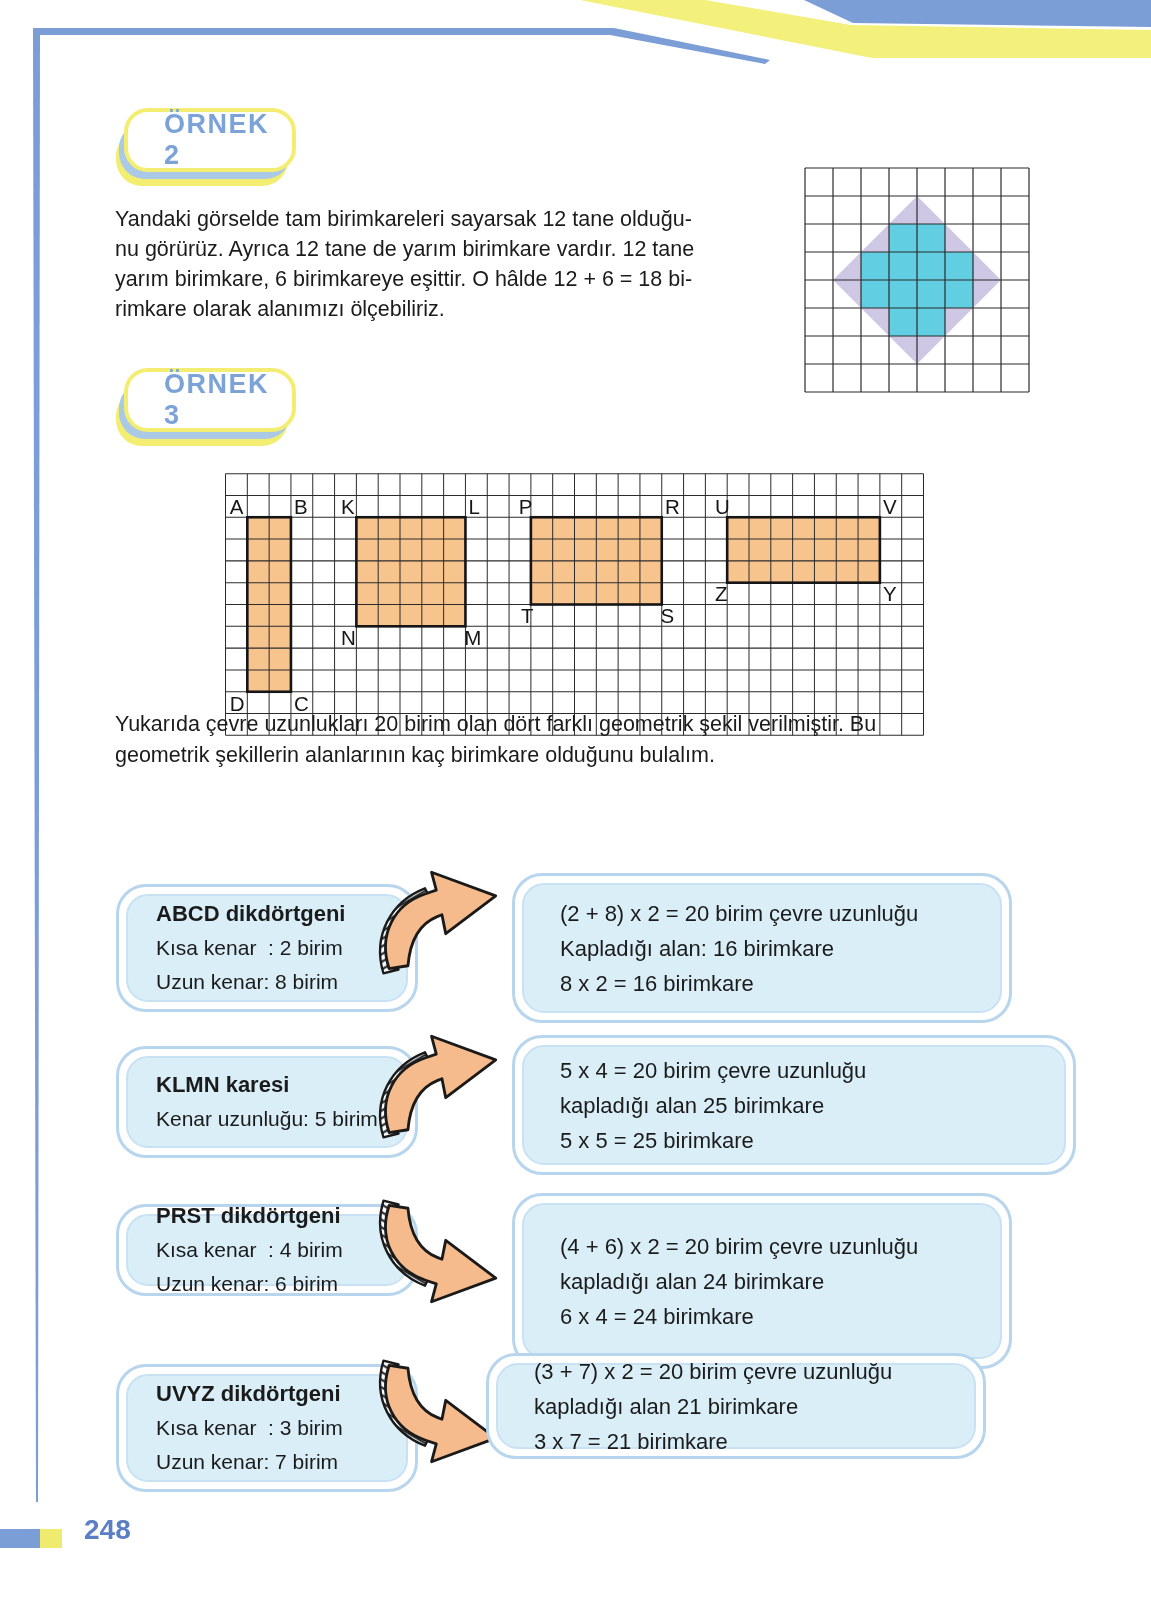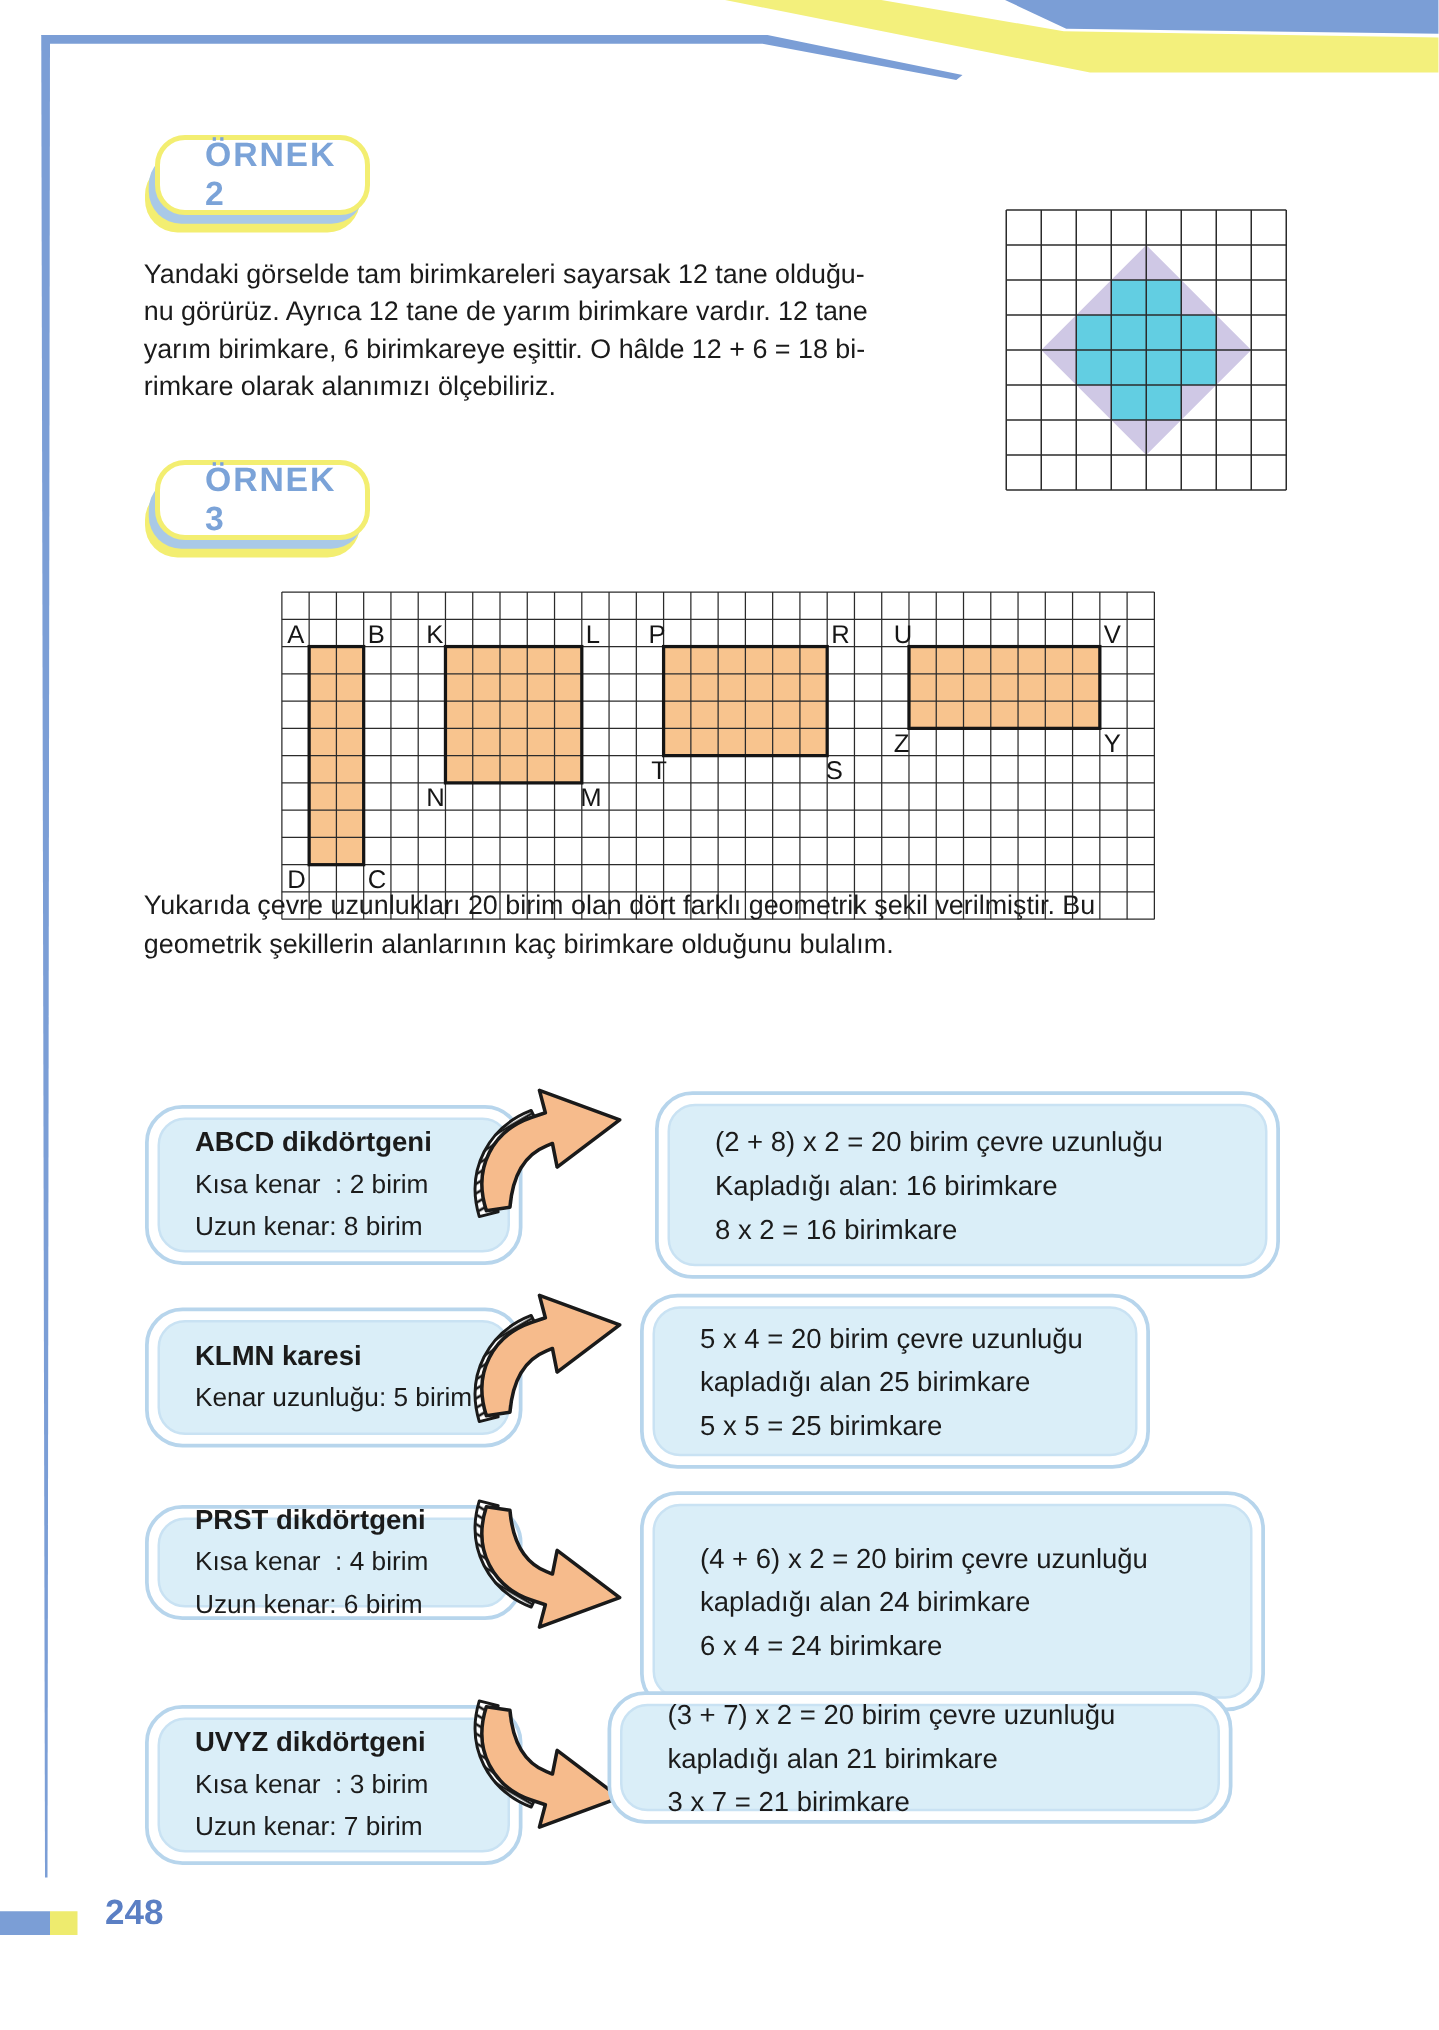--- a/index.html
+++ b/index.html
@@ -37,24 +37,24 @@
   .c-inner { width:100%; height:100%; background:#daeef8; border:2px solid #c9e2f3; border-radius:22px;
              box-sizing:border-box; display:flex; flex-direction:column; justify-content:center; }
   .c-left .c-inner  { padding-left:28px; }
   .c-right .c-inner { padding-left:36px; }
   .c-title { font-weight:bold; font-size:22px; line-height:34px; white-space:pre; }
   .c-line  { font-size:21px; line-height:34px; white-space:pre; }
   .c-rline { font-size:22px; line-height:35px; white-space:pre; }
   .arrow-wrap { position:absolute; width:150px; height:118px; }
 
   .cl-1 { left:116px; top:884px;  width:302px; height:128px; }
-  .cr-1 { left:512px; top:873px;  width:500px; height:150px;margin-left:12px; }
+  .cr-1 { left:512px; top:873px;  width:500px; height:150px; }
   .ar-1 { left:366px; top:860px; }
   .cl-2 { left:116px; top:1046px; width:302px; height:112px; }
-  .cr-2 { left:512px; top:1035px; width:408px; height:140px; }
+  .cr-2 { left:512px; top:1035px; width:564px; height:140px; }
   .ar-2 { left:366px; top:1024px; }
   .cl-3 { left:116px; top:1204px; width:302px; height:92px; }
   .cr-3 { left:512px; top:1193px; width:500px; height:176px; }
   .ar-3 { left:366px; top:1196px; }
   .cl-4 { left:116px; top:1364px; width:302px; height:128px; }
   .cr-4 { left:486px; top:1353px; width:500px; height:106px; }
   .ar-4 { left:366px; top:1356px; }
 
   
   .footer-bar-blue   { position:absolute; left:0;  top:1529px; width:40px; height:19px; background:#7b9ed6; }

